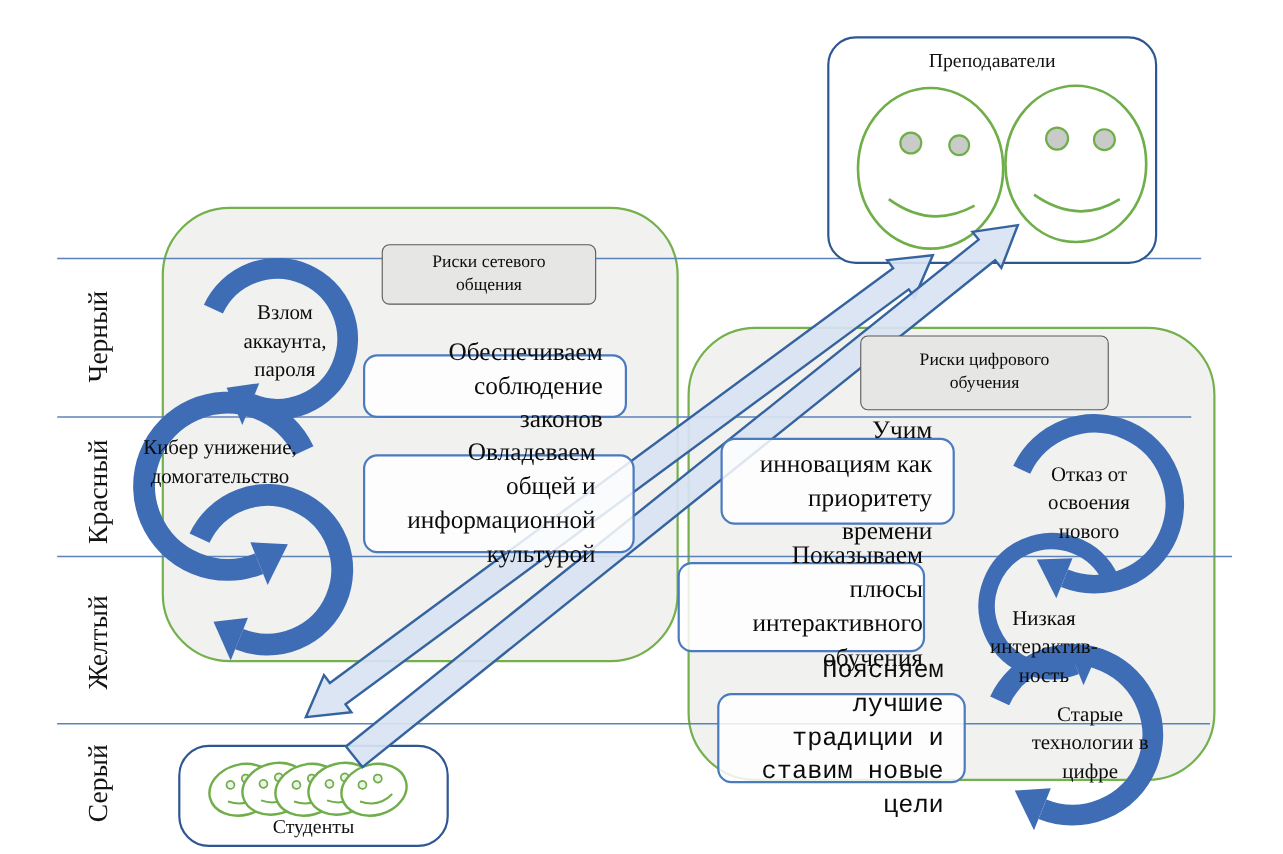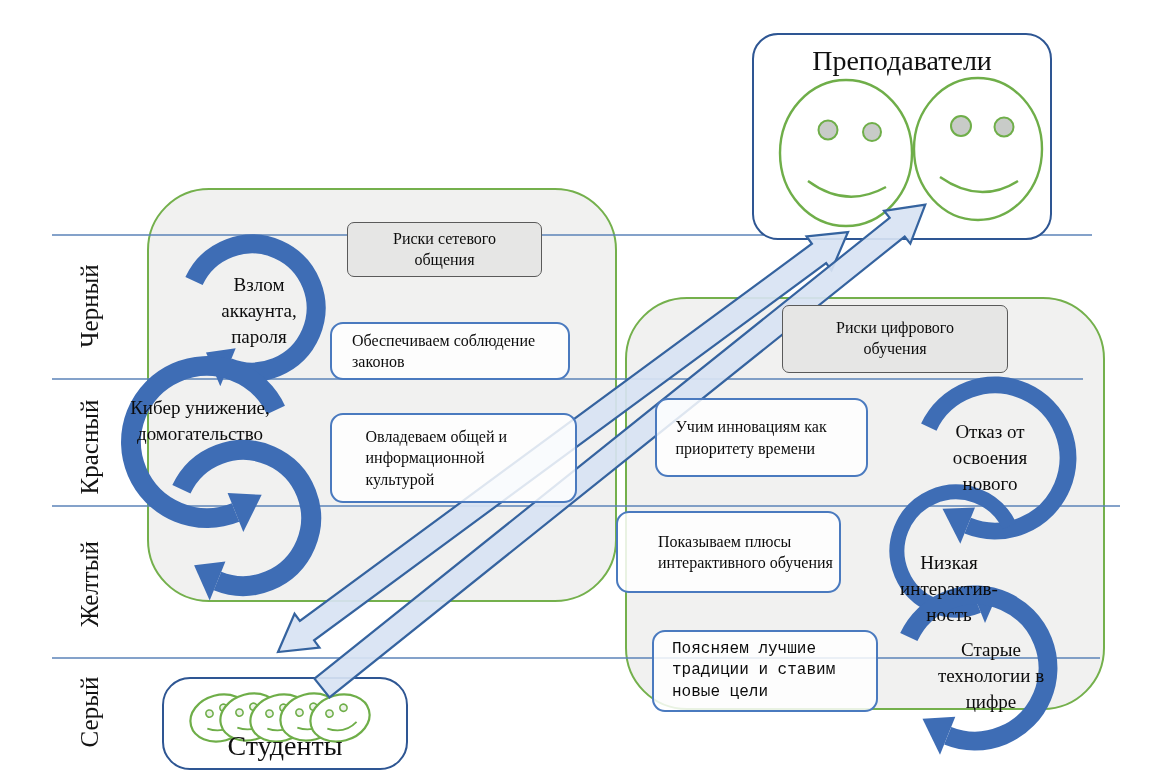--- a/index.html
+++ b/index.html
@@ -20,29 +20,29 @@
   .rowlab{
     position:absolute;width:140px;height:30px;line-height:30px;text-align:center;
     font-size:25px;color:#141414;transform:rotate(-90deg);z-index:1;
   }
   
   .actor{
     position:absolute;background:#ffffff;border:2.5px solid #2e5693;box-sizing:border-box;z-index:2;
   }
   .actor.teachers{left:752px;top:33px;width:300px;height:207px;border-radius:26px;}
   .actor.students{left:162px;top:677px;width:246px;height:93px;border-radius:28px;}
-  .actor .alabel{position:absolute;left:0;width:100%;text-align:center;font-size:28px;color:#111;}
+  .actor .alabel{position:absolute;left:0;width:100%;text-align:center;font-size:18px;color:#111;}
   .actor.teachers .alabel{top:10px;}
   .actor.students .alabel{bottom:6px;}
   
   .wbox{
     position:absolute;background:rgba(255,255,255,0.84);border:2.4px solid #4a7abf;border-radius:13px;
     box-sizing:border-box;display:flex;align-items:center;justify-content:center;z-index:4;
   }
-  .wbox span{display:block;text-align:left;font-size:16px;line-height:1.34;color:#0c0c0c;}
+  .wbox span{display:block;text-align:right;font-size:23px;line-height:1.34;color:#0c0c0c;}
   
   .tbox{
     position:absolute;background:#e6e6e5;border:1.8px solid #5a5a5a;border-radius:7px;
     box-sizing:border-box;display:flex;align-items:center;justify-content:center;z-index:4;
   }
   .tbox span{display:block;text-align:center;font-size:16px;line-height:1.3;color:#0c0c0c;}
   
   .rlab{
     position:absolute;display:flex;align-items:center;justify-content:center;
     text-align:center;font-size:19px;line-height:1.38;color:#0c0c0c;z-index:5;

